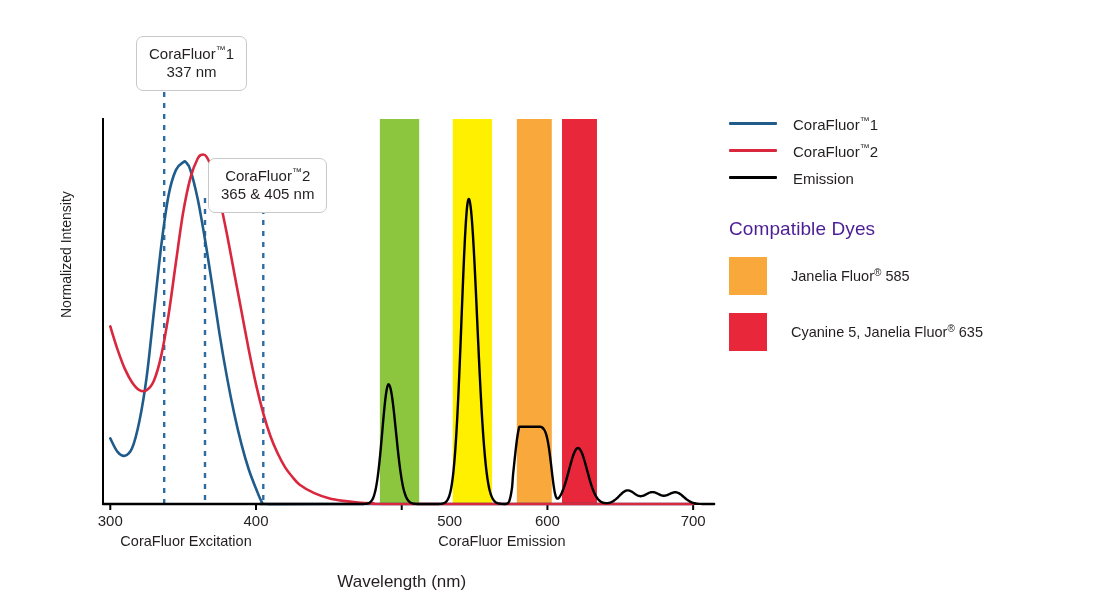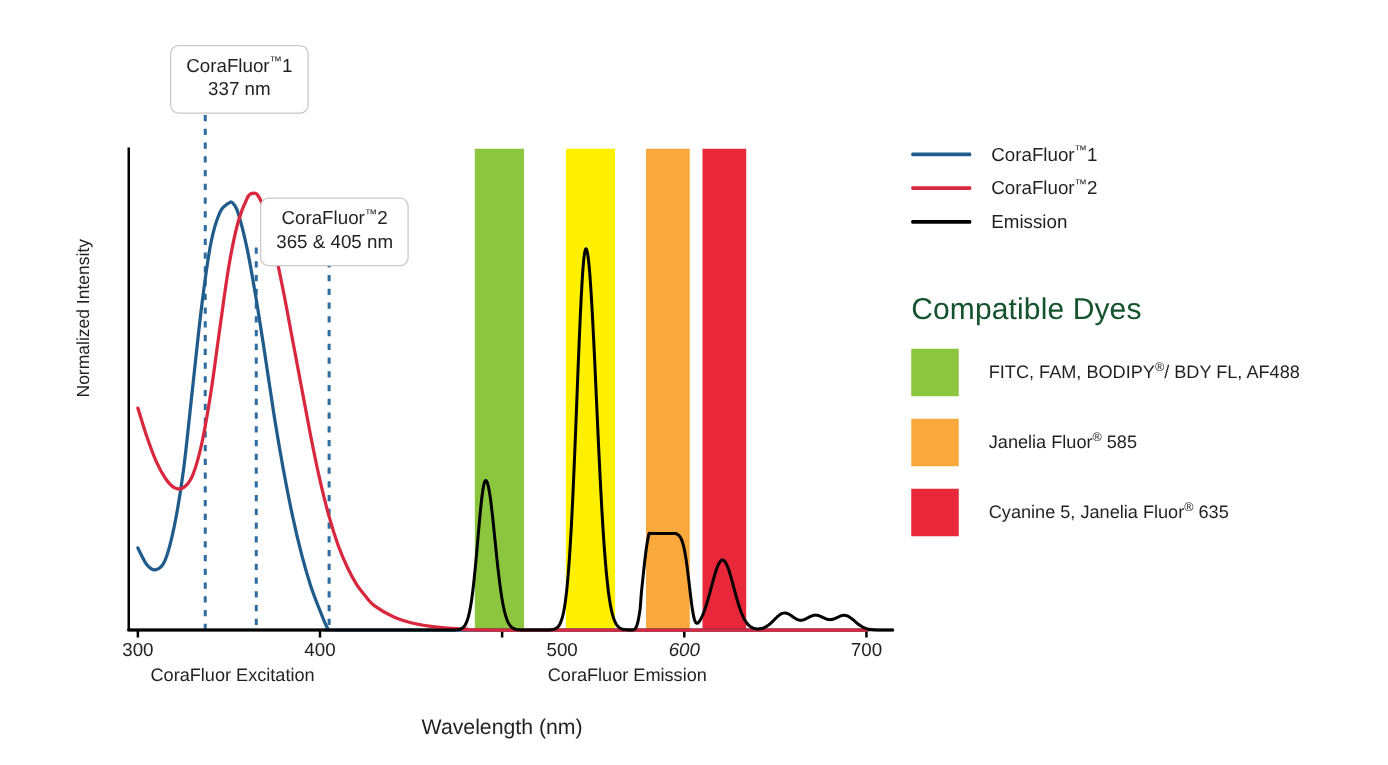--- a/index.html
+++ b/index.html
@@ -96,23 +96,23 @@
     flex: 0 0 auto;
     border-radius: 1px;
   }
   .series-label {
     margin-left: 16px;
     font-size: 15px;
     color: #231f20;
     white-space: nowrap;
   }
   #dyes-heading {
-    margin-top: 43px;
-    font-size: 24px;
-    color: #14532d;
+    margin-top: 27px;
+    font-size: 19px;
+    color: #4c1d95;
     letter-spacing: 0.1px;
   }
   #dye-list { margin-top: 17px; }
   .dye-row {
     display: flex;
     align-items: flex-start;
     margin-bottom: 18px;
   }
   .dye-swatch {
     width: 38px;
@@ -161,21 +161,21 @@
 
   <div class="callout" id="callout-cf2">
     <span class="l1"><span>CoraFluor</span><span class="tm">™</span><span>2</span></span>
     <span class="l2">365 &amp; 405 nm</span>
   </div>
 
   <div id="tick-container">
       <div class="axis-tick" style="left: 110.286px; top: 512px;">300</div>
       <div class="axis-tick" style="left: 256px; top: 512px;">400</div>
       <div class="axis-tick" style="left: 401.714px; top: 512px; margin-left: 48px;">500</div>
-      <div class="axis-tick" style="left: 547.429px; top: 512px; font-style: italic;">600</div>
+      <div class="axis-tick" style="left: 547.429px; top: 512px;">600</div>
       <div class="axis-tick" style="left: 693.143px; top: 512px;">700</div>
     </div>
 
   <div class="axis-sublabel" id="sub-exc" style="left: 186.057px; top: 533px;">CoraFluor Excitation</div>
   <div class="axis-sublabel" id="sub-emi" style="left: 481.857px; top: 533px; margin-left: 20px;">CoraFluor Emission</div>
 
   <div id="xlabel" style="left: 401.714px; top: 572px;">Wavelength (nm)</div>
   <div id="ylabel">Normalized Intensity</div>
 
   <div id="legend">
@@ -189,24 +189,20 @@
           <span class="series-label"><span>CoraFluor</span><span class="tm">™</span><span>2</span></span>
         </div>
         <div class="series-row">
           <span class="series-swatch" style="background: rgb(0, 0, 0);"></span>
           <span class="series-label"><span>Emission</span><span class="tm"></span><span></span></span>
         </div>
       </div>
     <div id="dyes-heading">Compatible Dyes</div>
     <div id="dye-list">
         <div class="dye-row">
-          <span class="dye-swatch" style="background: rgb(140, 198, 62);"></span>
-          <span class="dye-label"><span>FITC, FAM, BODIPY</span><span class="reg">®</span><span>/ BDY FL, AF488</span></span>
-        </div>
-        <div class="dye-row">
           <span class="dye-swatch" style="background: rgb(249, 169, 60);"></span>
           <span class="dye-label"><span>Janelia Fluor</span><span class="reg">®</span><span> 585</span></span>
         </div>
         <div class="dye-row">
           <span class="dye-swatch" style="background: rgb(232, 39, 58);"></span>
           <span class="dye-label"><span>Cyanine 5, Janelia Fluor</span><span class="reg">®</span><span> 635</span></span>
         </div>
       </div>
   </div>
 

